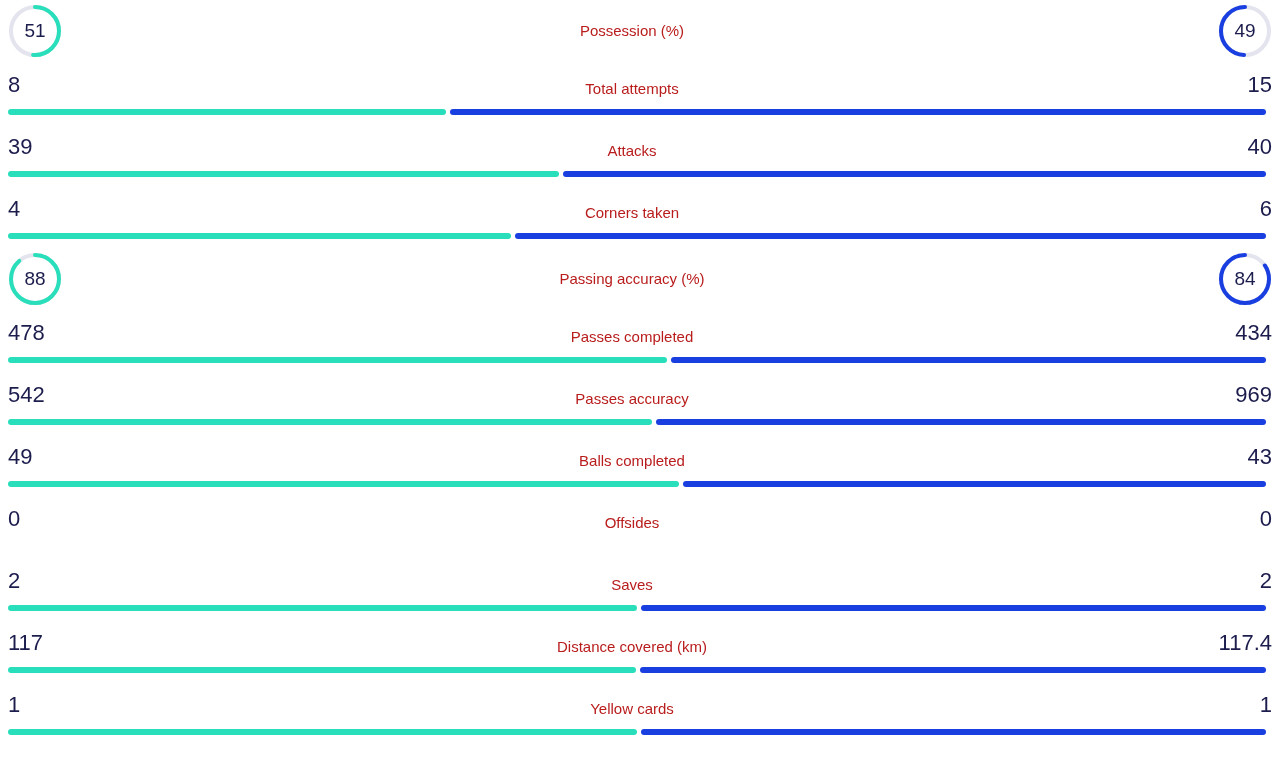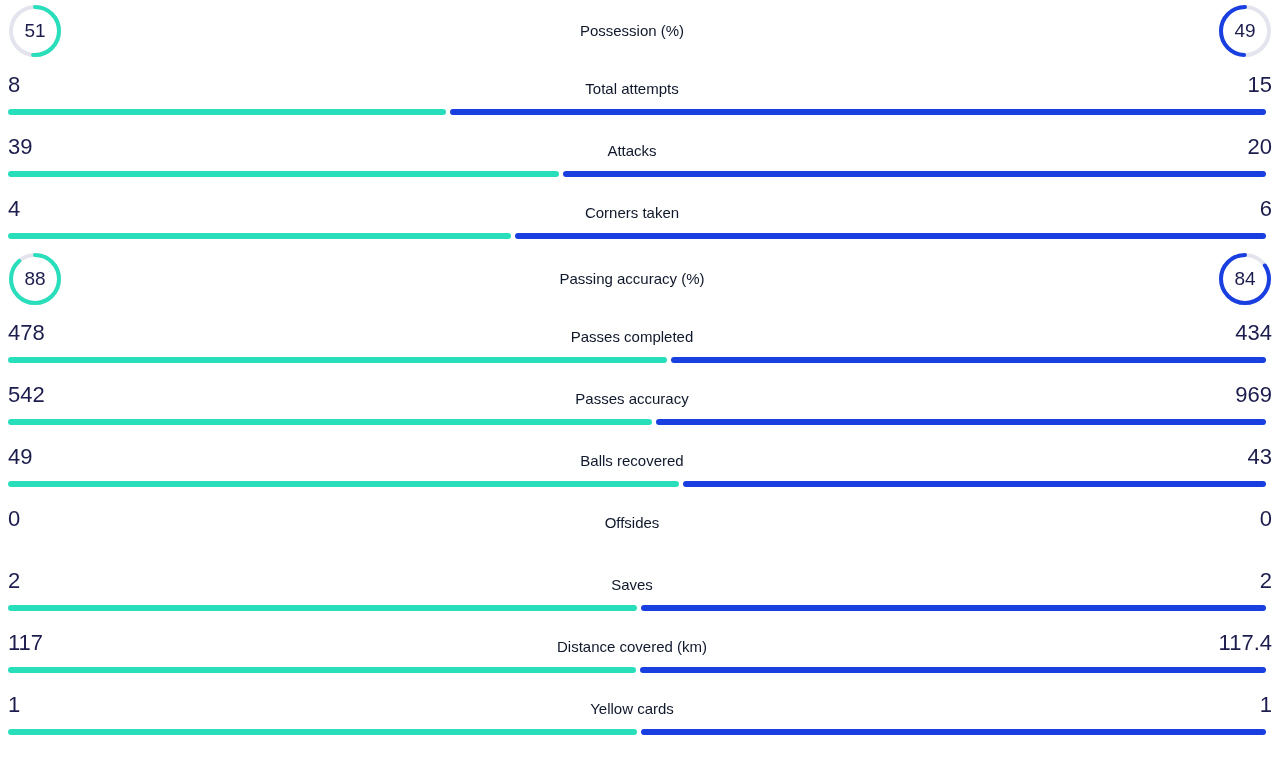--- a/index.html
+++ b/index.html
@@ -92,21 +92,21 @@
   }
   .side-value.left  { text-align: left; }
   .side-value.right { }
 
   .stat-label {
     position: absolute;
     left: 0;
     right: 16px;
     text-align: center;
     font-size: 15px;
-    color: #0f172a;
+    color: #b91c1c;
     line-height: 1;
     pointer-events: none;
   }
   .row-donut .stat-label { top: 23px; }
   .row-bar   .stat-label { top: 19px; }
 </style>
 </head>
 <body>
 
 <div id="stats-panel">
@@ -138,21 +138,21 @@
       </div>
       <div class="stat-label">Total attempts</div>
       <div class="bar-track">
         <div class="bar-left" style="width: 34.8%;"></div>
         <div class="bar-right" style="flex: 1 1 auto;"></div>
       </div>
     </div>
     <div class="stat-row row-bar">
       <div class="row-head">
         <div class="side-value left">39</div>
-        <div class="side-value right">20</div>
+        <div class="side-value right">40</div>
       </div>
       <div class="stat-label">Attacks</div>
       <div class="bar-track">
         <div class="bar-left" style="width: 43.8%;"></div>
         <div class="bar-right" style="flex: 1 1 auto;"></div>
       </div>
     </div>
     <div class="stat-row row-bar">
       <div class="row-head">
         <div class="side-value left">4</div>
@@ -205,21 +205,21 @@
       <div class="bar-track">
         <div class="bar-left" style="width: 51.2%;"></div>
         <div class="bar-right" style="flex: 1 1 auto;"></div>
       </div>
     </div>
     <div class="stat-row row-bar">
       <div class="row-head">
         <div class="side-value left">49</div>
         <div class="side-value right">43</div>
       </div>
-      <div class="stat-label">Balls recovered</div>
+      <div class="stat-label">Balls completed</div>
       <div class="bar-track">
         <div class="bar-left" style="width: 53.3%;"></div>
         <div class="bar-right" style="flex: 1 1 auto;"></div>
       </div>
     </div>
     <div class="stat-row row-bar">
       <div class="row-head">
         <div class="side-value left">0</div>
         <div class="side-value right">0</div>
       </div>

